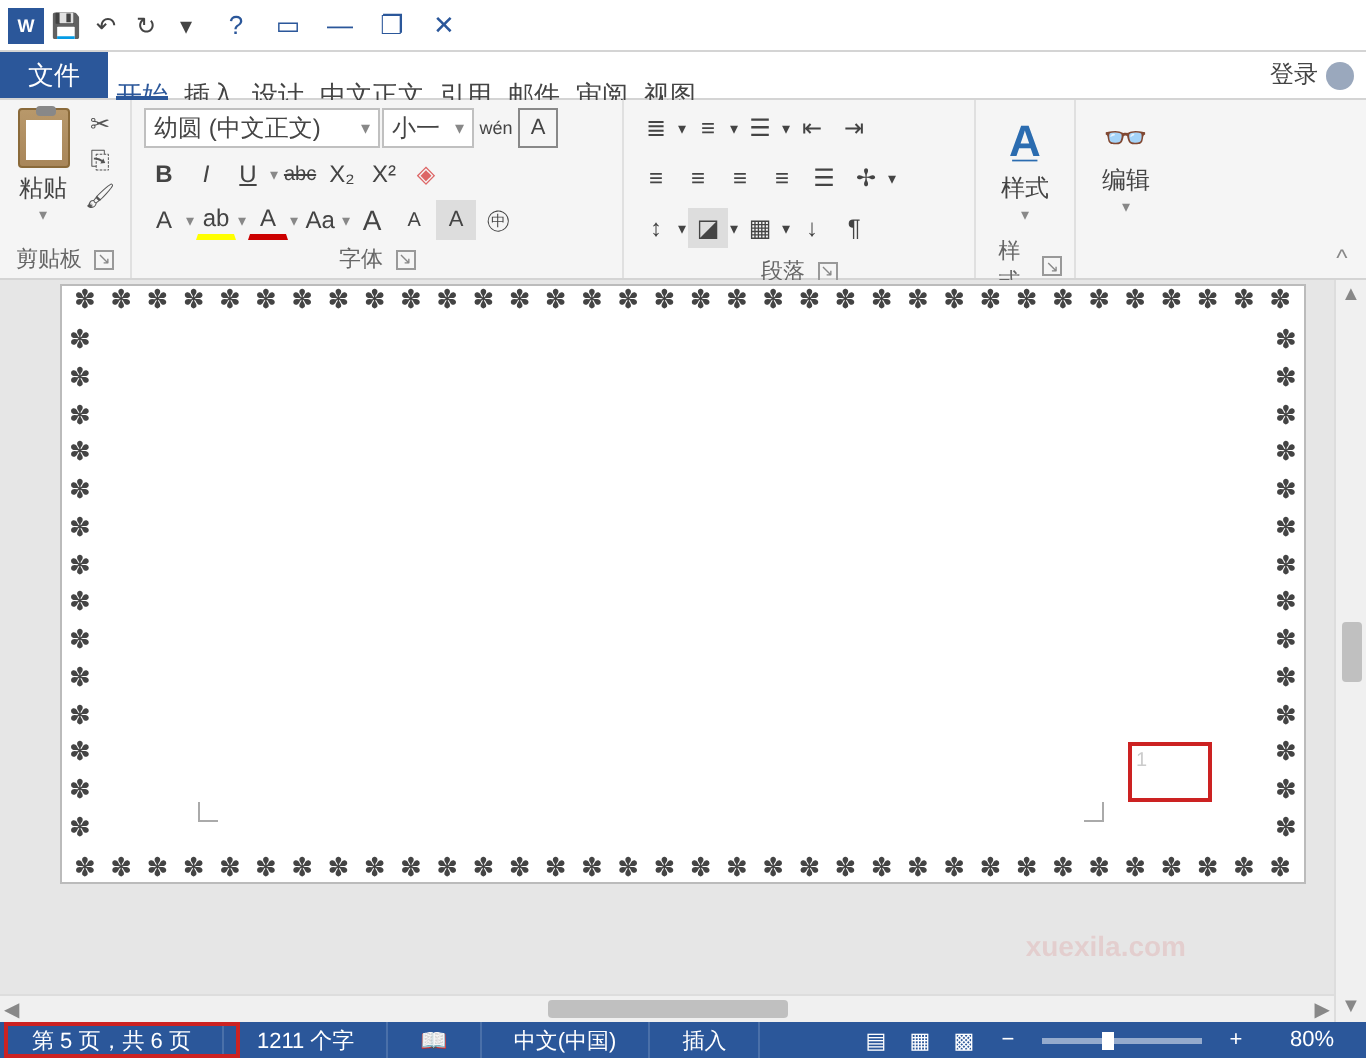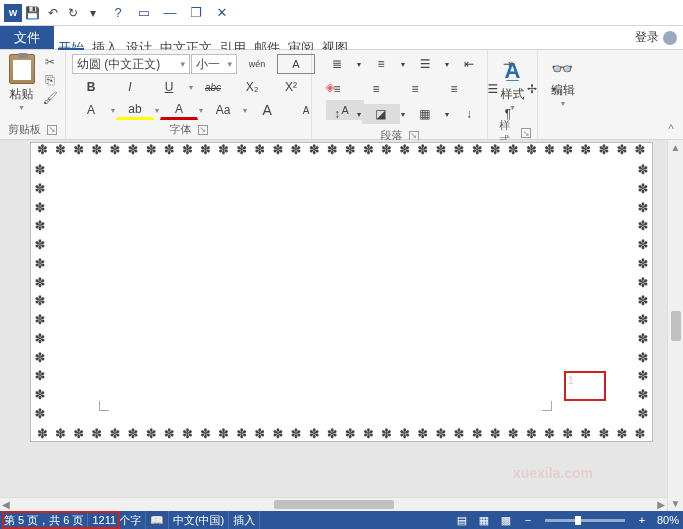--- a/index.html
+++ b/index.html
@@ -25,21 +25,21 @@
   .group-label { text-align: center; font-size: 11px; color: #666; padding-top: 2px; display:flex; align-items:center; justify-content:center; gap:6px;}
   .dialog-launcher { width: 10px; height: 10px; border: 1px solid #999; position: relative; font-size:8px; display:flex; align-items:center; justify-content:center; color:#888;}
   .paste-btn { display: flex; flex-direction: column; align-items: center; width: 36px; }
   .clipboard-icon { width: 26px; height: 30px; background: linear-gradient(#b8986a,#a8865a); border:1px solid #8a6a3a; border-radius:2px; position:relative; margin-bottom:2px;}
   .clipboard-icon::before { content:""; position:absolute; left:3px; right:3px; top:5px; bottom:3px; background:#fff;}
   .clipboard-icon::after { content:""; position:absolute; left:8px; top:-2px; width:10px; height:5px; background:#888; border-radius:2px;}
   .ctl { width: 18px; height: 16px; display: flex; align-items: center; justify-content: center; font-size: 12px; color:#555;}
   .row { display:flex; align-items:center; gap:1px; }
   .font-select { width: 118px; height: 20px; border:1px solid #c0c0c0; background:#fff; padding:0 4px; display:flex; align-items:center; font-size:12px;}
   .size-select { width: 46px; height:20px; border:1px solid #c0c0c0; background:#fff; padding:0 4px; display:flex; align-items:center; font-size:12px;}
-  .btn-sm { width:38px; height:20px; display:flex; align-items:center; justify-content:center; border:1px solid transparent;}
+  .btn-sm { width:20px; height:20px; display:flex; align-items:center; justify-content:center; border:1px solid transparent;}
   .para-icons .row { margin-bottom:2px;}
   .big-btn { display:flex; flex-direction:column; align-items:center; justify-content:center; width:40px; padding:4px;}
   .big-btn .biglabel{ font-size:12px; color:#444; margin-top:2px;}
   .A-icon{ font-size:22px; font-weight:bold; color:#2b6cb0;}
   .find-icon{ font-size:18px; color:#444;}
   .collapse-ribbon { position:absolute; right:4px; bottom:2px; width:16px; height:16px; display:flex; align-items:center; justify-content:center; color:#888;}
   .workspace { position:absolute; top:140px; left:0; right:0; bottom:18px; background:#e6e6e6; overflow:hidden;}
   .page { position:absolute; left:30px; right:30px; top:2px; height:300px; background:#fff; border:1px solid #bbb;}
   .border-deco { position:absolute; display:flex;}
   .border-deco span { font-size:13px; line-height:14px; text-align:center; }
@@ -51,21 +51,21 @@
   .crop-mark { position:absolute; width:10px; height:10px; border-color:#aaa;}
   .crop-bl { left:68px; bottom:30px; border-left:1px solid #aaa; border-bottom:1px solid #aaa;}
   .crop-br { right:100px; bottom:30px; border-right:1px solid #aaa; border-bottom:1px solid #aaa;}
   .scroll-v { position:absolute; right:0; top:0; bottom:0; width:16px; background:#f0f0f0; border-left:1px solid #ddd; display:flex; flex-direction:column; align-items:center; justify-content:space-between; padding:2px 0;}
   .scroll-v .arrow { font-size:10px; color:#888;}
   .scroll-v .thumb { width:10px; height:30px; background:#c0c0c0; border-radius:2px;}
   .scroll-h { position:absolute; left:0; right:16px; bottom:18px; height:14px; background:#f0f0f0; border-top:1px solid #ddd; display:flex; align-items:center; justify-content:space-between; padding:0 2px;}
   .scroll-h .arrow { font-size:10px; color:#888;}
   .scroll-h .thumb { height:9px; width:120px; background:#c0c0c0; border-radius:2px;}
   .statusbar { position:absolute; left:0; right:0; bottom:0; height:18px; background:#2b579a; color:#fff; display:flex; align-items:center; font-size:11px; }
-  .status-item { padding:0 4px; height:100%; display:flex; align-items:center; border-right:1px solid rgba(255,255,255,0.15);}
+  .status-item { padding:0 16px; height:100%; display:flex; align-items:center; border-right:1px solid rgba(255,255,255,0.15);}
   .status-highlight { position:absolute; left:2px; bottom:0; width:118px; height:18px; border:2px solid #cc2222; pointer-events:none;}
   .status-right { margin-left:auto; display:flex; align-items:center; height:100%;}
   .view-btn { width:22px; height:100%; display:flex; align-items:center; justify-content:center;}
   .zoom-slider { width:80px; height:3px; background:rgba(255,255,255,0.5); position:relative; margin:0 6px;}
   .zoom-slider .knob { position:absolute; left:30px; top:-3px; width:6px; height:9px; background:#fff;}
 </style>
 </head>
 <body>
 
 <div class="titlebar">
@@ -135,21 +135,21 @@
             <span style="margin-left:auto;font-size:9px;color:#888;">▾</span>
           </div>
         <div class="btn-sm" style="font-size:9px;">wén</div>
         <div class="btn-sm" style="border:1px solid #888;font-size:11px;">A</div>
       </div>
       <div class="row">
         <div class="btn-sm" style="font-weight:bold;">B</div>
         <div class="btn-sm" style="font-style:italic;">I</div>
         <div class="btn-sm" style="text-decoration:underline;">U</div>
         <span style="font-size:8px;color:#888;">▾</span>
-        <div class="btn-sm" style="text-decoration:line-through;font-size:10px;font-style:italic;">abc</div>
+        <div class="btn-sm" style="text-decoration:line-through;font-size:10px;">abc</div>
         <div class="btn-sm">X₂</div>
         <div class="btn-sm">X²</div>
         <div class="btn-sm" style="color:#d66;">◈</div>
       </div>
       <div class="row">
         <div class="btn-sm blue">A</div>
           <span style="font-size:8px;color:#888;">▾</span>
         <div class="btn-sm" style="border-bottom:3px solid #ff0;">ab</div>
           <span style="font-size:8px;color:#888;">▾</span>
         <div class="btn-sm" style="border-bottom:3px solid #c00;">A</div>

